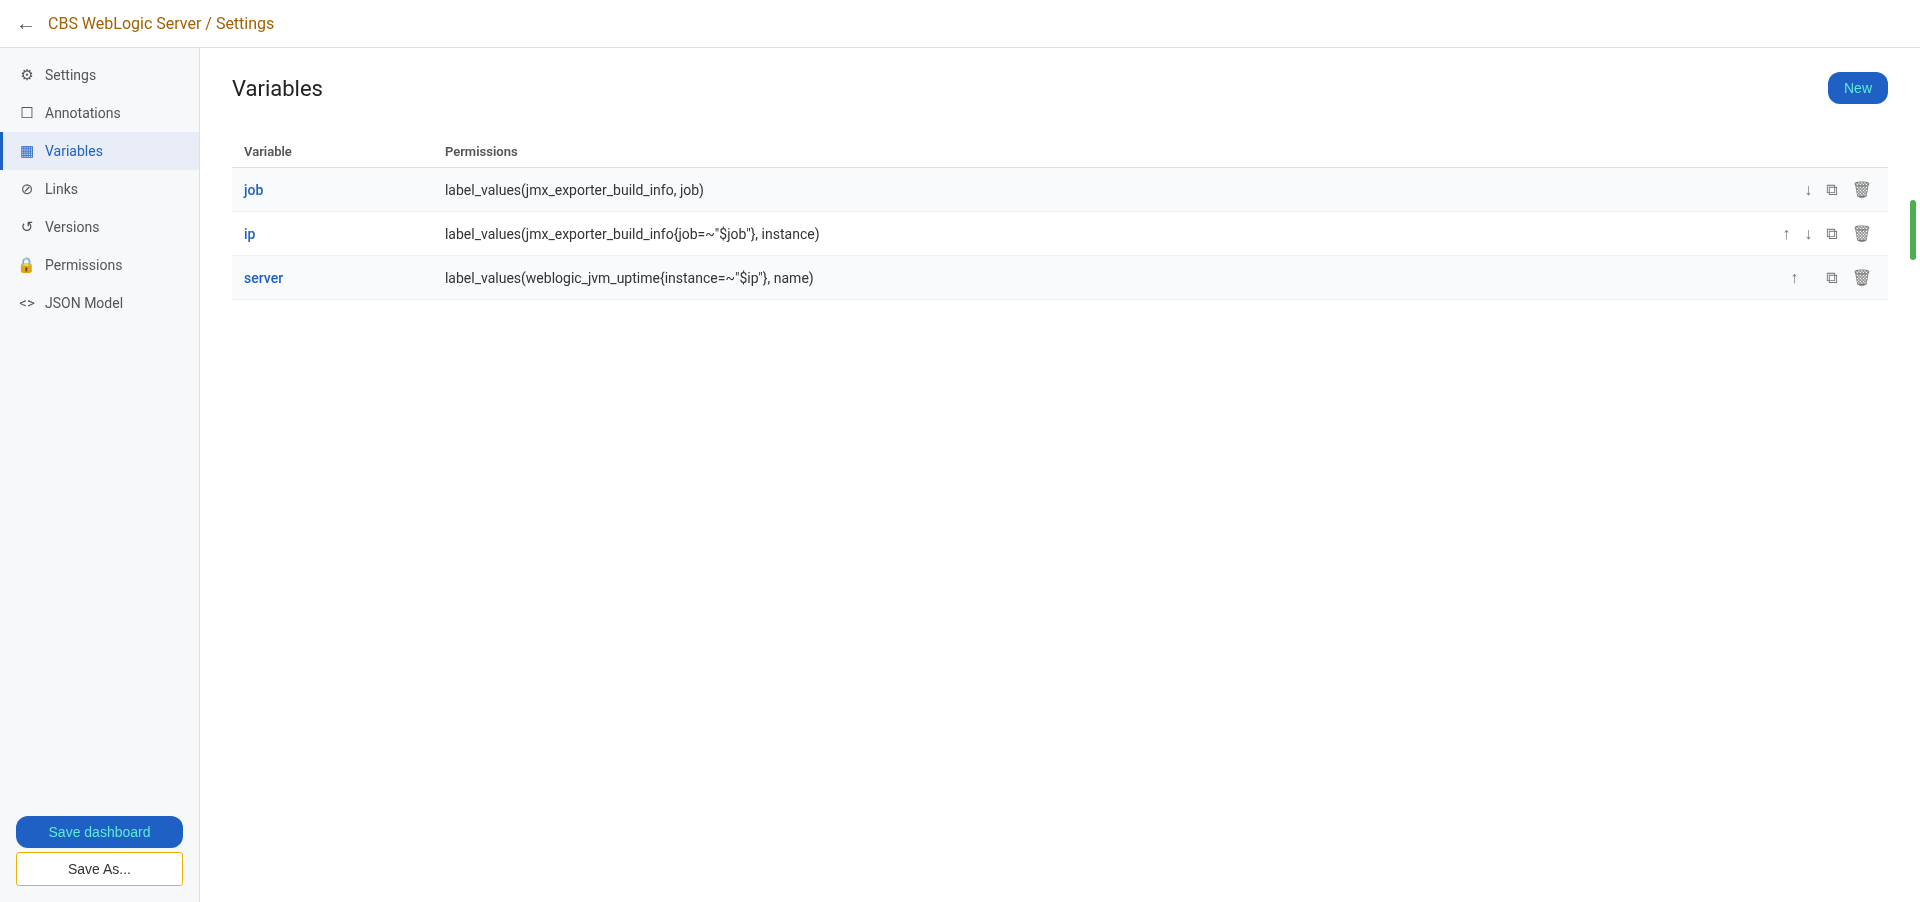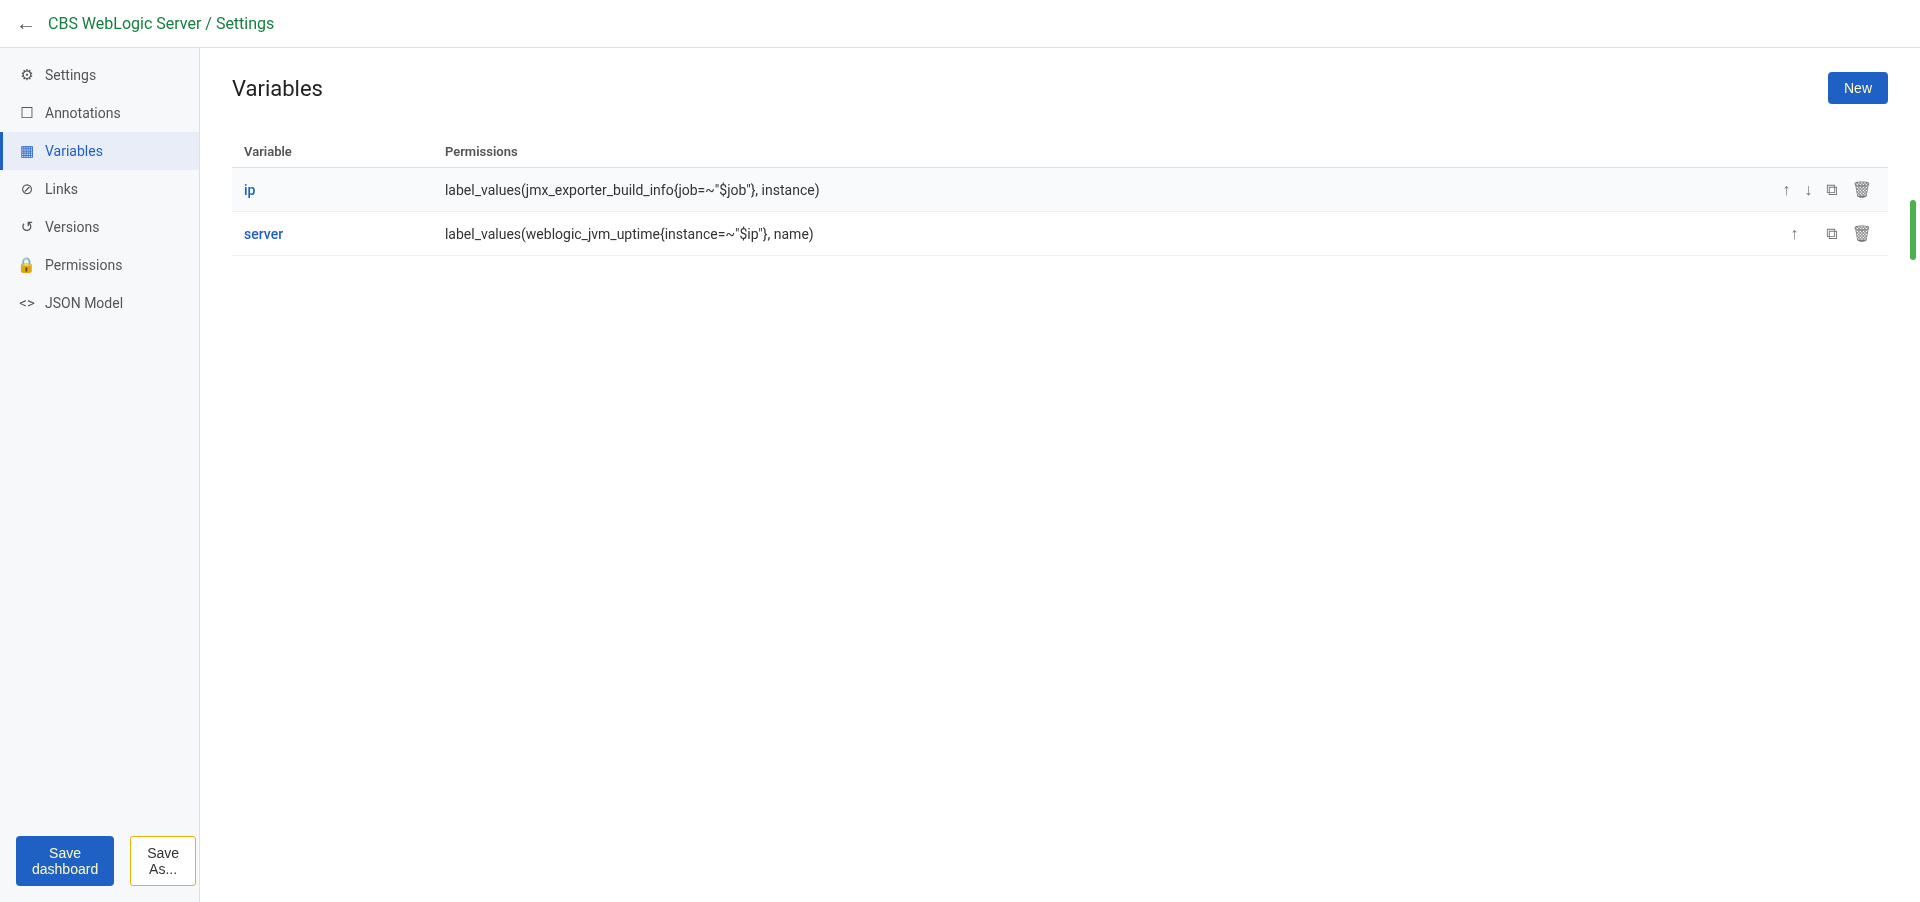--- a/index.html
+++ b/index.html
@@ -19,21 +19,21 @@
       font-size: 20px;
       color: #555;
       background: none;
       border: none;
       display: flex;
       align-items: center;
     }
     .top-bar .title {
       font-size: 16px;
       font-weight: 400;
-      color: #15803d;
+      color: #a16207;
     }
 
     .layout {
       display: flex;
       height: calc(902px - 48px);
     }
 
     .sidebar {
       width: 200px;
       background: #f7f8fa;
@@ -64,29 +64,30 @@
       align-items: center;
       justify-content: center;
       font-size: 15px;
       flex-shrink: 0;
     }
 
     .sidebar-footer {
       margin-top: auto;
       padding: 16px;
       display: flex;
-      gap: 16px;
+      flex-direction: column;
+      gap: 4px;
     }
 
     .btn-primary {
       background: #1f60c4;
-      color: #fef9c3;
+      color: #5eead4;
       border: none;
       padding: 8px 16px;
-      border-radius: 4px;
+      border-radius: 12px;
       cursor: pointer;
       font-size: 14px;
       font-weight: 500;
     }
 
     .btn-secondary {
       background: #fff;
       color: #333;
       border: 1px solid #eab308;
       padding: 8px 16px;
@@ -245,20 +246,34 @@
         <thead>
           <tr>
             <th>Variable</th>
             <th>Permissions</th>
             <th></th>
           </tr>
         </thead>
         <tbody id="variables-tbody">
             <tr>
     <td>
+      <span class="var-name">job</span>
+    </td>
+    <td class="var-def">label_values(jmx_exporter_build_info, job)</td>
+    <td>
+      <div class="actions">
+        <button class="action-btn disabled"></button>
+        <button class="action-btn" title="Move down">↓</button>
+        <button class="action-btn" title="Duplicate">⧉</button>
+        <button class="action-btn" title="Delete">🗑</button>
+      </div>
+    </td>
+  </tr>
+            <tr>
+    <td>
       <span class="var-name">ip</span>
     </td>
     <td class="var-def">label_values(jmx_exporter_build_info{job=~"$job"}, instance)</td>
     <td>
       <div class="actions">
         <button class="action-btn" title="Move up">↑</button>
         <button class="action-btn" title="Move down">↓</button>
         <button class="action-btn" title="Duplicate">⧉</button>
         <button class="action-btn" title="Delete">🗑</button>
       </div>

